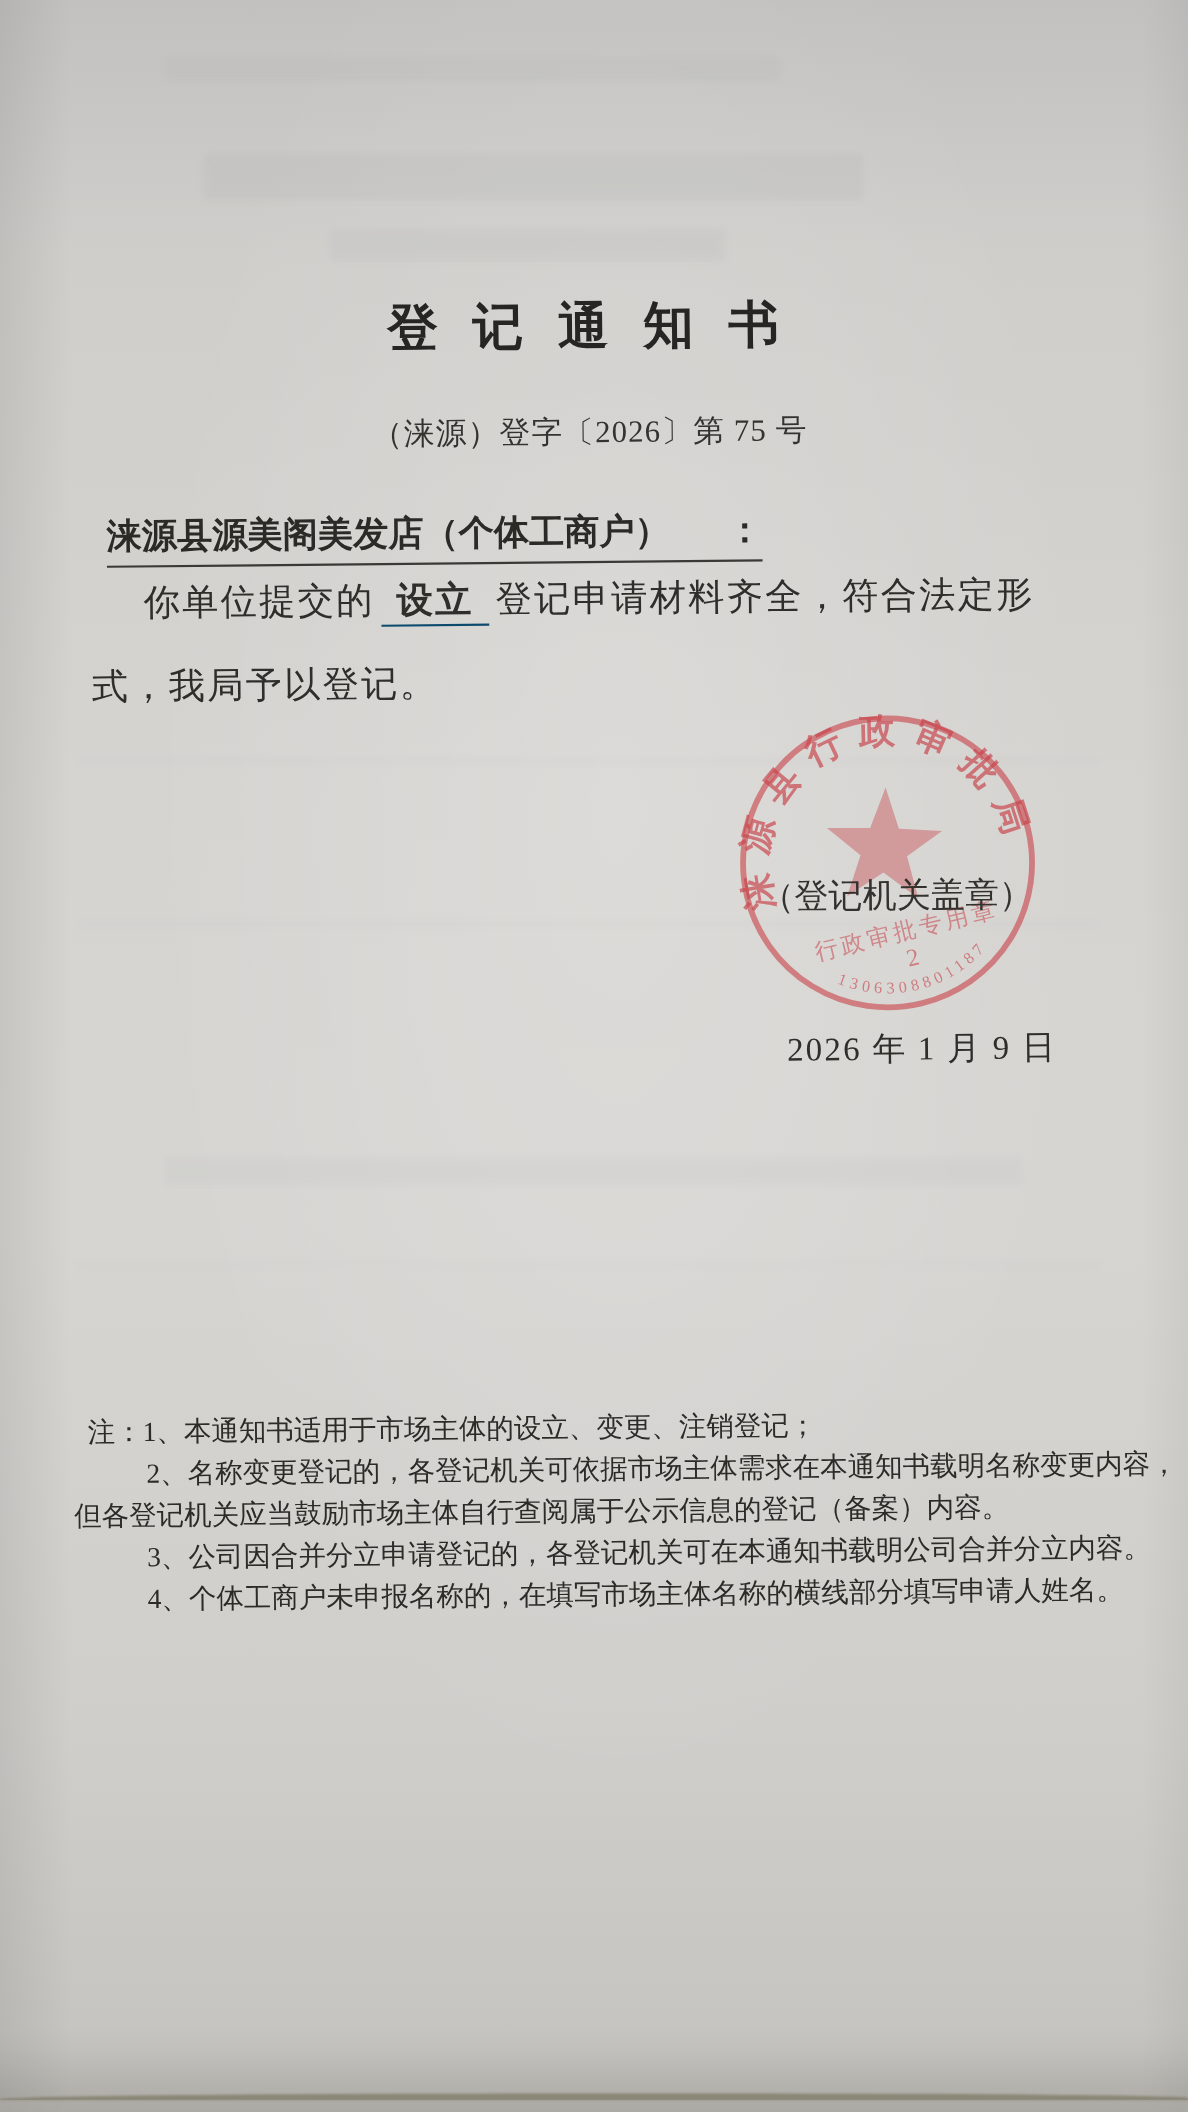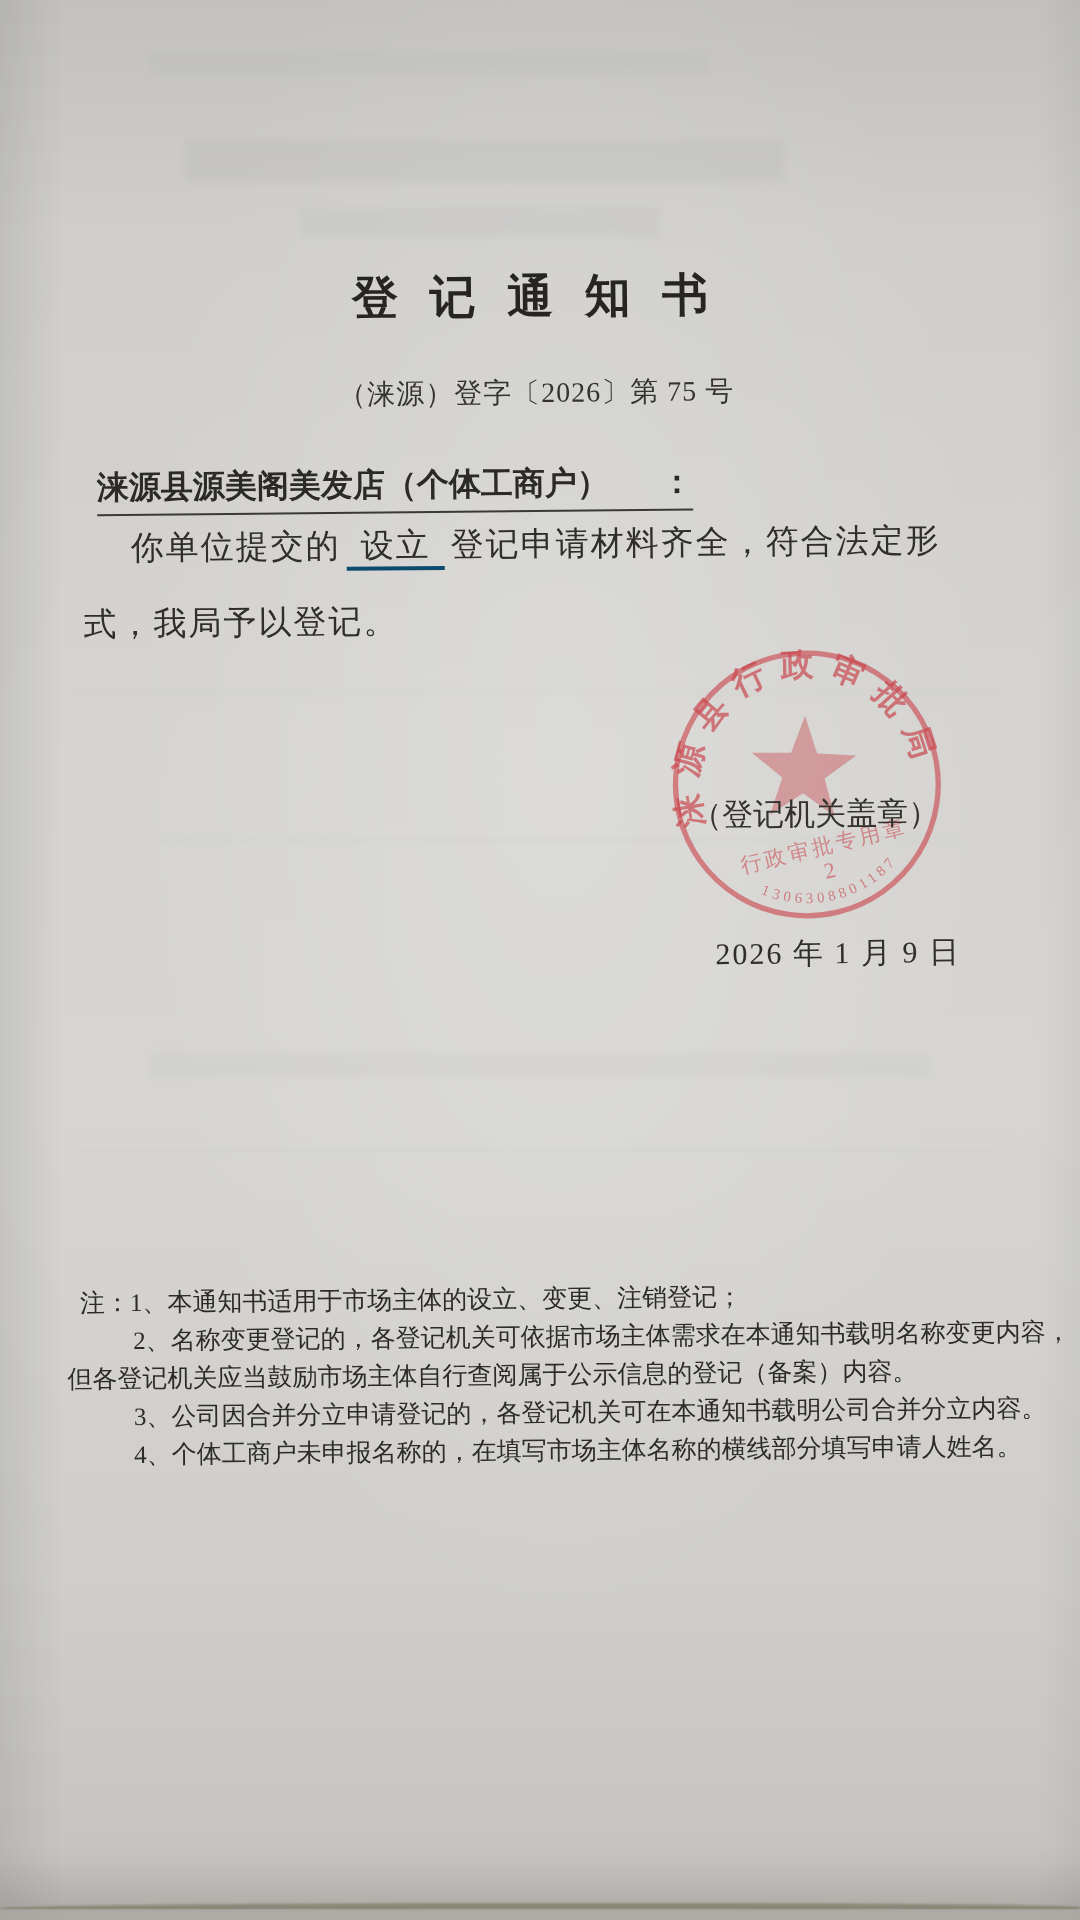--- a/index.html
+++ b/index.html
@@ -46,21 +46,21 @@
   }
   .recipient-line{
     position:absolute;left:100px;top:462px;font-size:32px;font-weight:bold;
     color:#2b2a27;white-space:nowrap;
   }
   .u-line{border-bottom:2px solid #3a3935;padding-bottom:4px;display:inline-block;}
   .u-gap{display:inline-block;width:52px;}
   .body-line{position:absolute;font-size:33px;color:#2f2e2b;white-space:nowrap;letter-spacing:2px;}
   .bl1{left:85px;top:522px;padding-left:48px;}
   .bl2{left:85px;top:598px;}
-  .blank-fill{border-bottom:4px solid #0c4a6e;padding:0 14px 3px 14px;margin:0 6px;}
+  .blank-fill{border-bottom:2px solid #0c4a6e;padding:0 14px 3px 14px;margin:0 6px;font-weight:bold;}
 
   .seal-wrap{position:absolute;left:664px;top:644px;width:286px;height:286px;transform:rotate(-13deg);}
   .seal-caption{
     position:absolute;left:660px;top:796px;width:310px;text-align:center;
     font-size:31px;color:#33322f;letter-spacing:0px;white-space:nowrap;
   }
   .date-line{
     position:absolute;left:714px;top:936px;font-size:30px;color:#2f2e2b;
     letter-spacing:2px;white-space:nowrap;
   }

